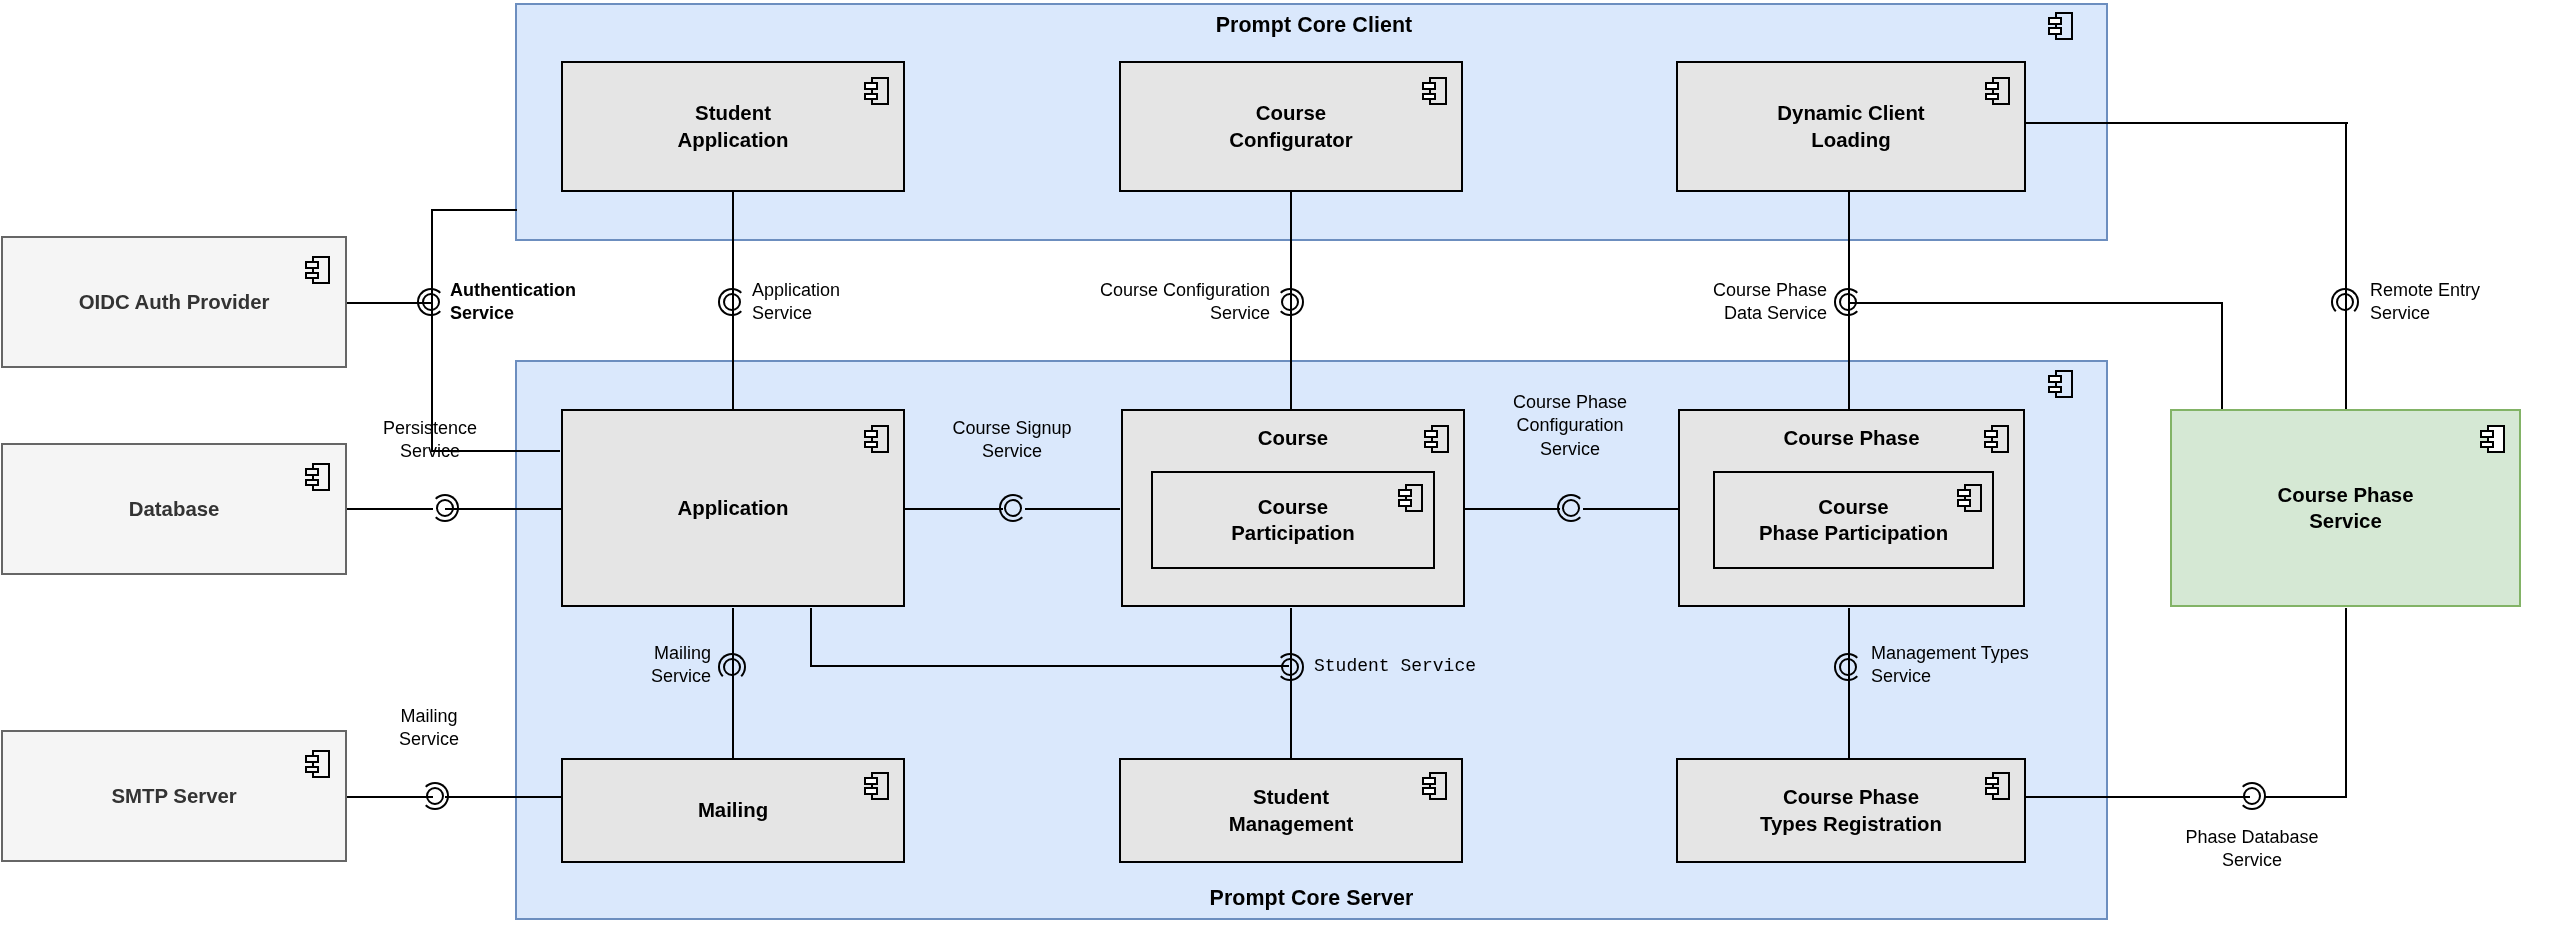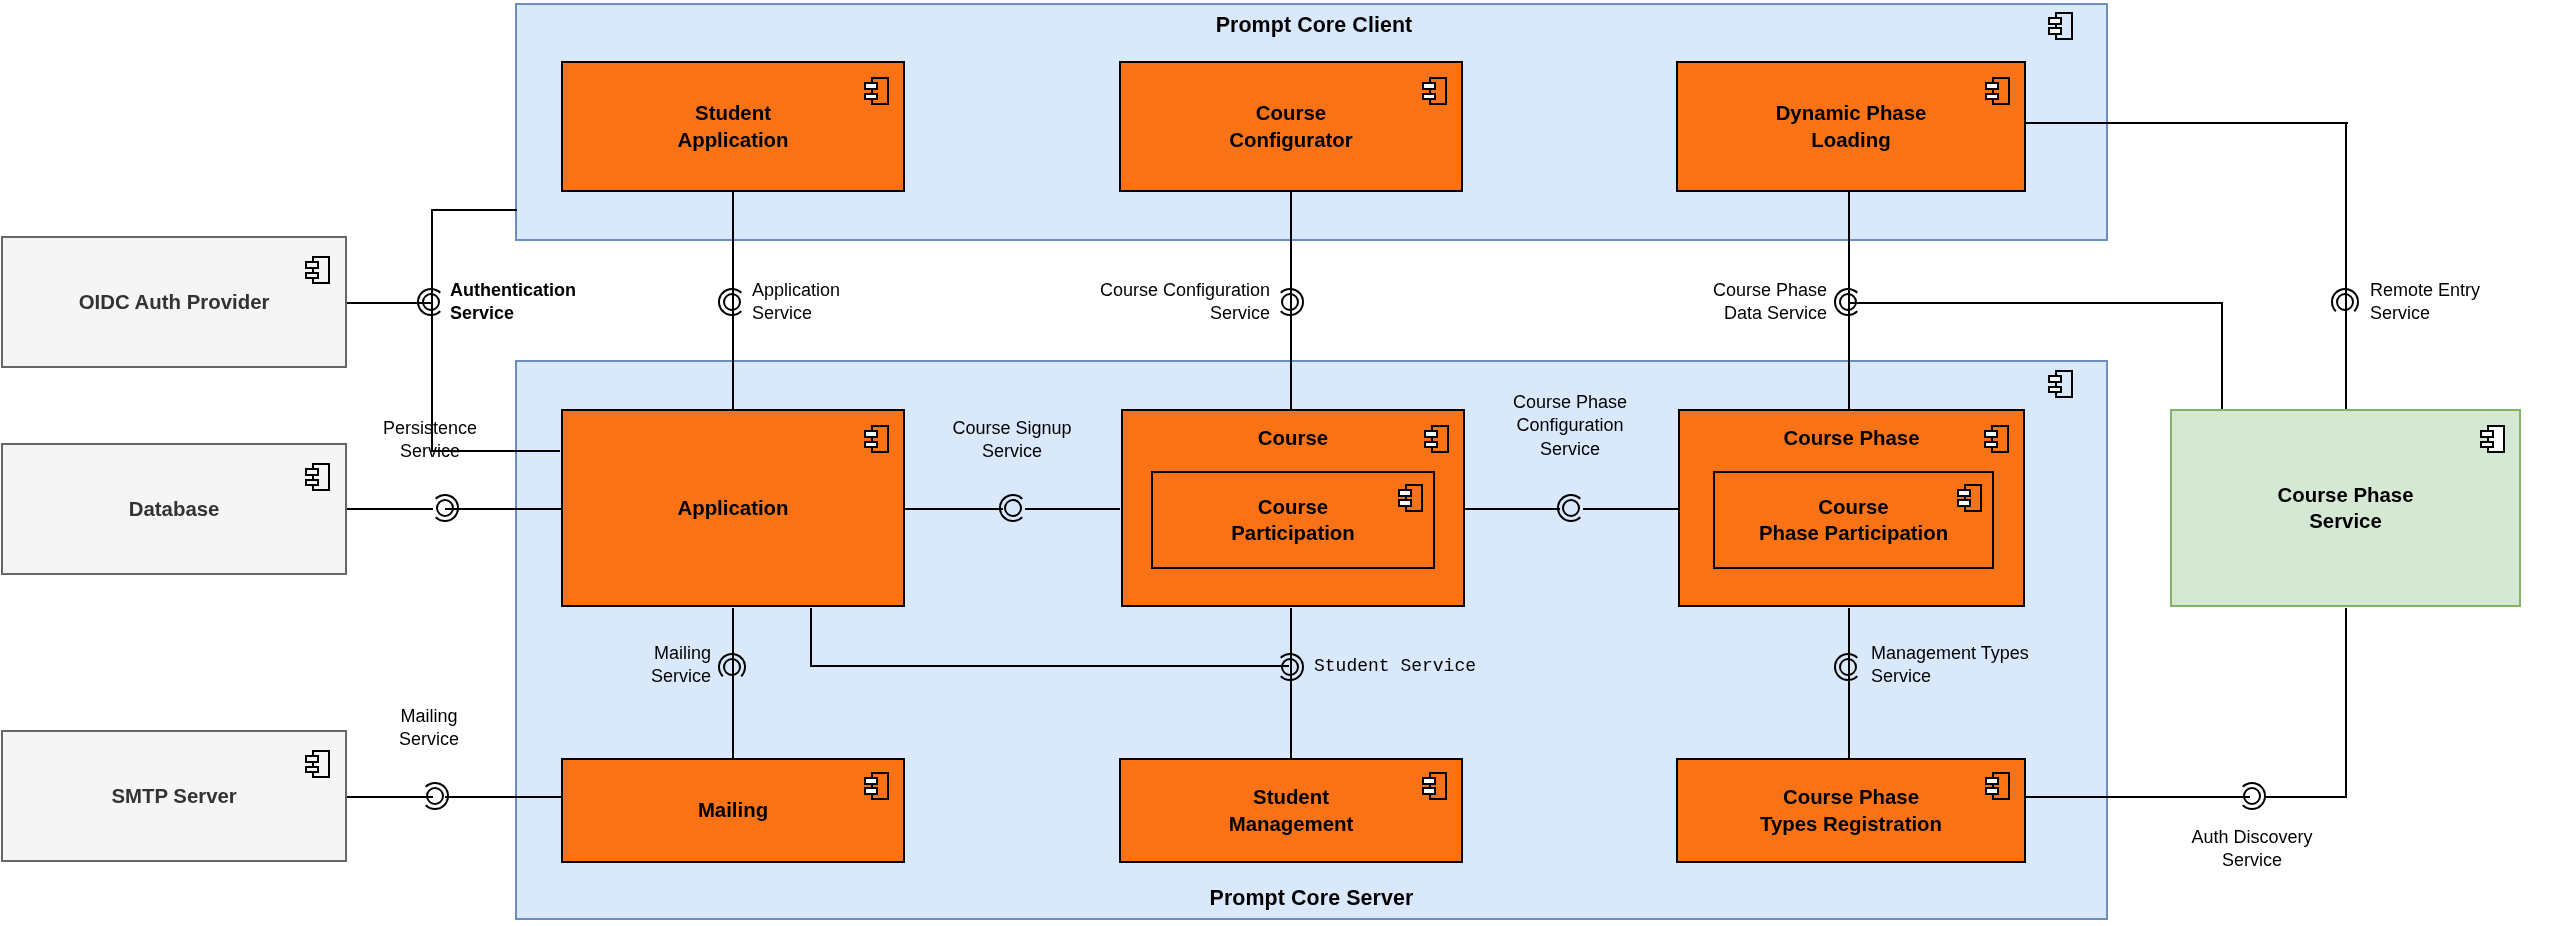--- a/index.html
+++ b/index.html
@@ -29,21 +29,21 @@
     left: 0; right: 0;
     text-align: center;
     font-size: 21.4px;
     font-weight: bold;
     color: #000;
     letter-spacing: 0.1px;
   }
   
   .comp {
     position: absolute;
-    background: #f97316;
+    background: #e5e5e5;
     border: 2.7px solid #000000;
     box-sizing: border-box;
     display: flex;
     align-items: center;
     justify-content: center;
   }
   .comp.ext {
     background: #f5f5f5;
     border: 2.1px solid #666666;
   }
@@ -253,21 +253,21 @@
     <span class="comp-label">Course
 Configurator</span>
     <div class="uml-icon" style="right:14px; top:14px;">
       <div class="body"></div>
         <div class="tab t1"></div>
         <div class="tab t2"></div>
     </div>
   </div>
 
   <div class="comp" style="left:1676px; top:61px; width:350px; height:131px;">
-    <span class="comp-label">Dynamic Phase
+    <span class="comp-label">Dynamic Client
 Loading</span>
     <div class="uml-icon" style="right:14px; top:14px;">
       <div class="body"></div>
         <div class="tab t1"></div>
         <div class="tab t2"></div>
     </div>
   </div>
 
   <div class="comp" style="left:561px; top:409px; width:344px; height:198px;">
     <span class="comp-label">Application</span>
@@ -434,17 +434,17 @@
     <div class="socket arc-right"></div>
     <div class="ball"></div>
   </div>
   <div class="iface-label r" style="left:1871px; top:642px;">Management Types
 Service</div>
 
   <div class="iface" style="left:2252px; top:796px;">
     <div class="socket arc-left"></div>
     <div class="ball"></div>
   </div>
-  <div class="iface-label c" style="left:2252px; top:826px;">Auth Discovery
+  <div class="iface-label c" style="left:2252px; top:826px;">Phase Database
 Service</div>
 
 </div>
 
 
 </body></html>

